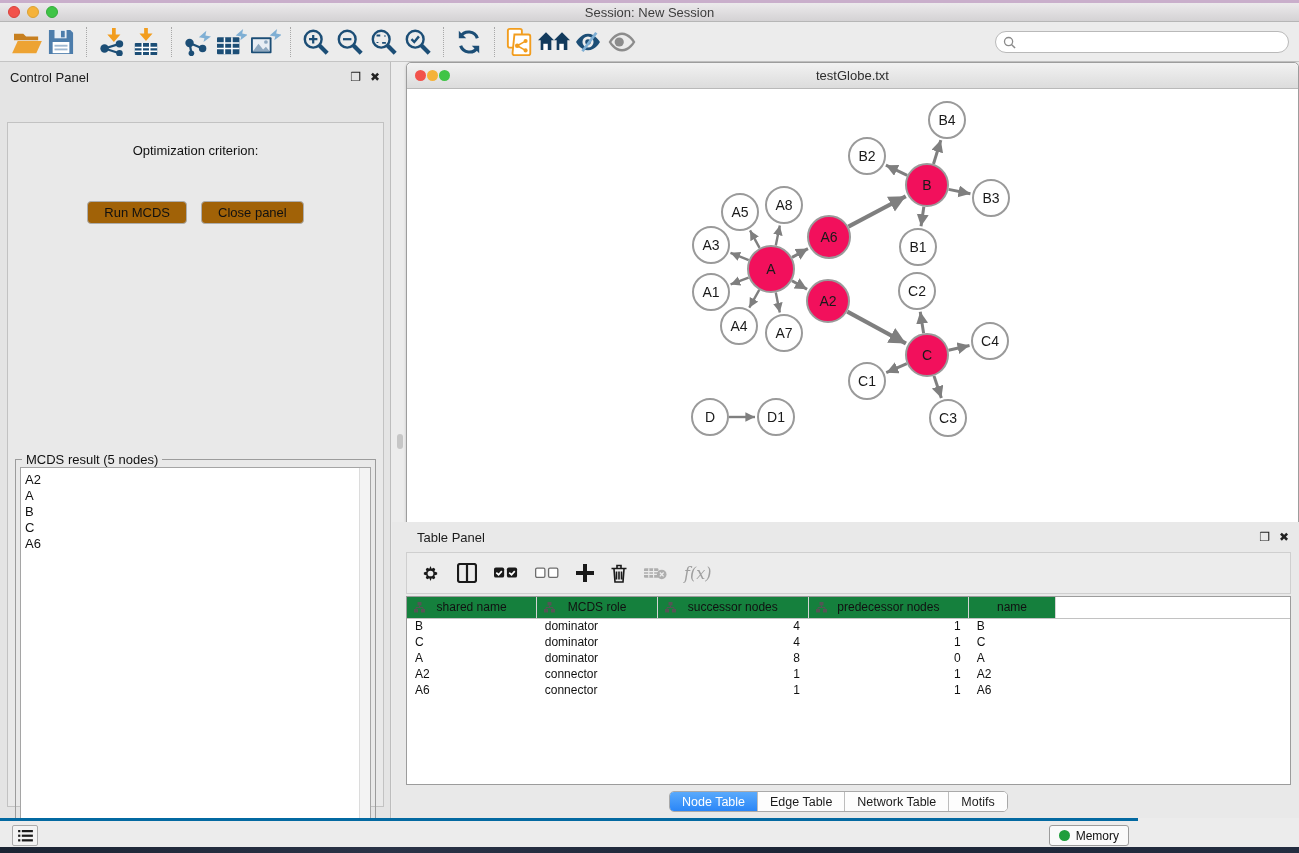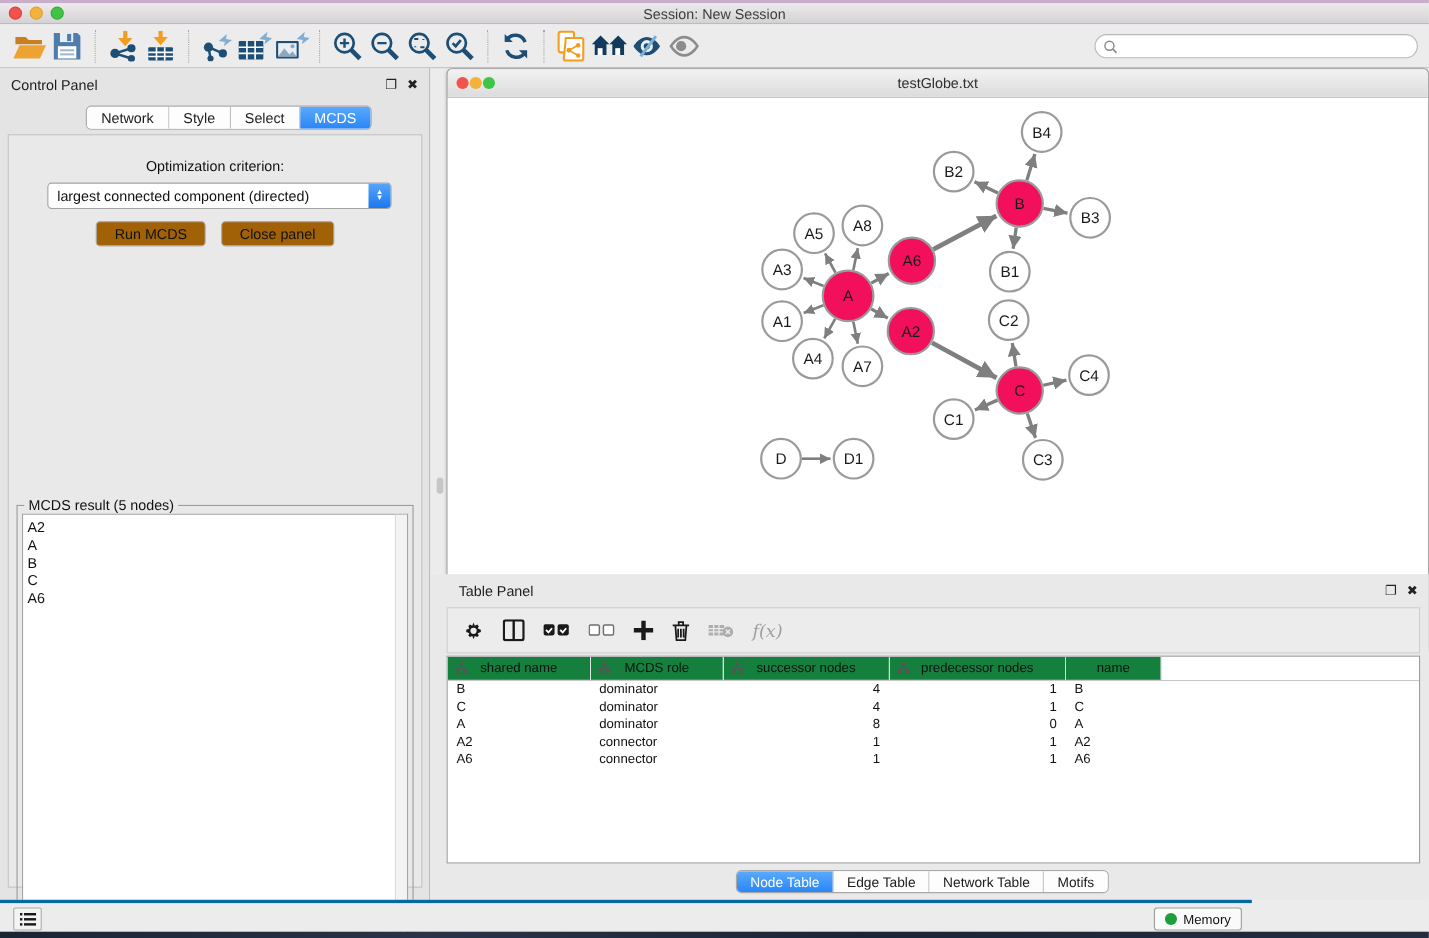--- a/index.html
+++ b/index.html
@@ -263,35 +263,22 @@
   <input value="" style="">
 </div>
 
 <div class="abs cpanel">
   <div class="phead">
     <span>Control Panel</span>
     <span class="spacer"></span>
     <span class="wbtn">❐</span>
     <span class="wbtn">✖</span>
   </div>
-  <div class="tabs">
-    <span class="tab">Network</span>
-    <span class="tab">Style</span>
-    <span class="tab">Select</span>
-    <span class="tab active">MCDS</span>
-  </div>
   <div class="cpane">
     <div class="optlabel">Optimization criterion:</div>
-    <div class="selectbox">
-      <span class="val">largest connected component (directed)</span>
-      <span class="stepper">
-          <span>▲</span>
-          <span>▼</span>
-        </span>
-    </div>
     <div class="cbtnrow">
       <div class="btn">Run MCDS</div>
       <div class="btn">Close panel</div>
     </div>
     <div class="groupbox">
       <span class="grouptitle">MCDS result (5 nodes)</span>
       <div class="listbox">
         <div id="result-items">
             <div>A2</div>
             <div>A</div>

